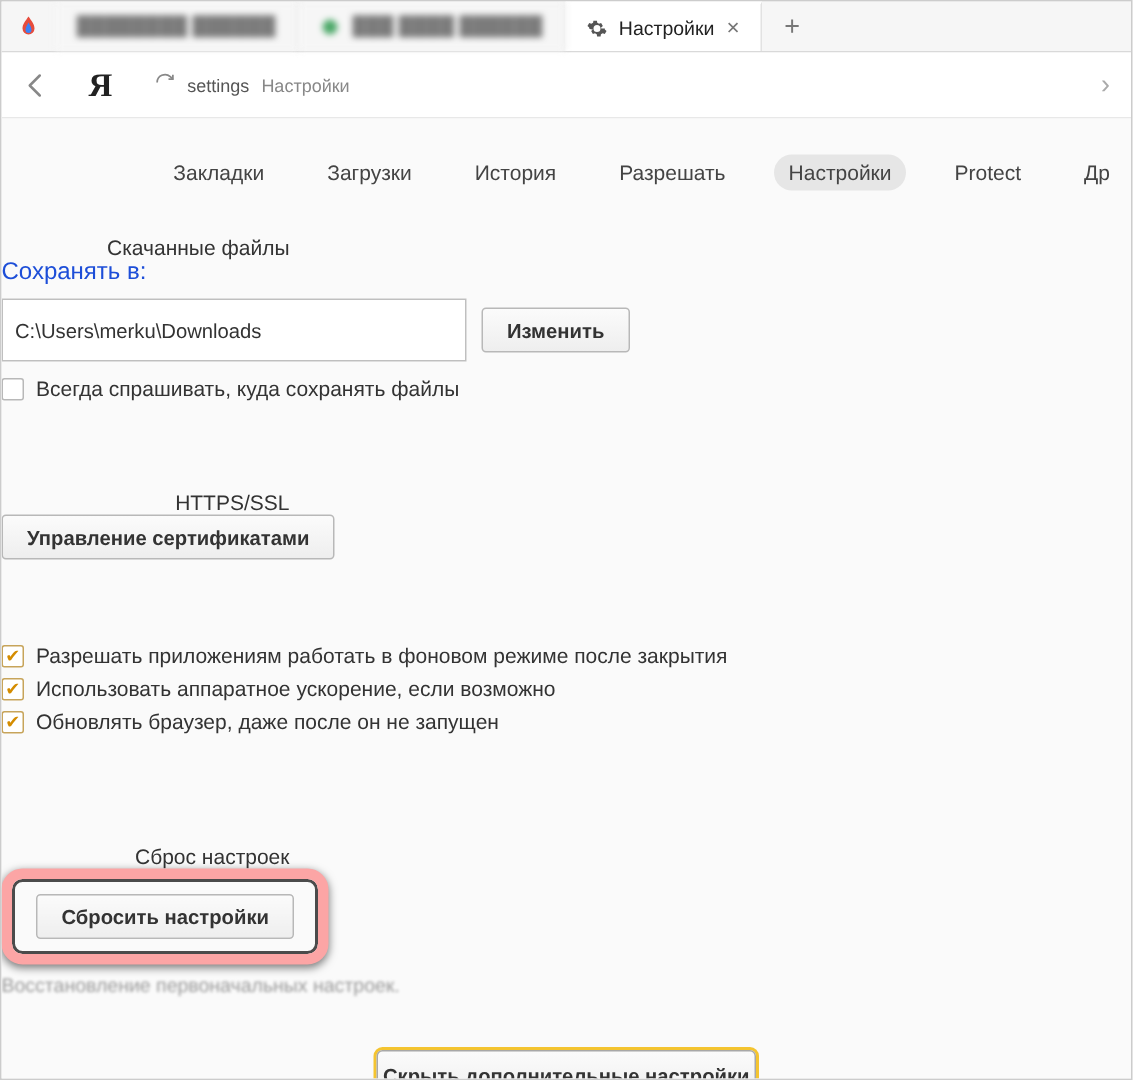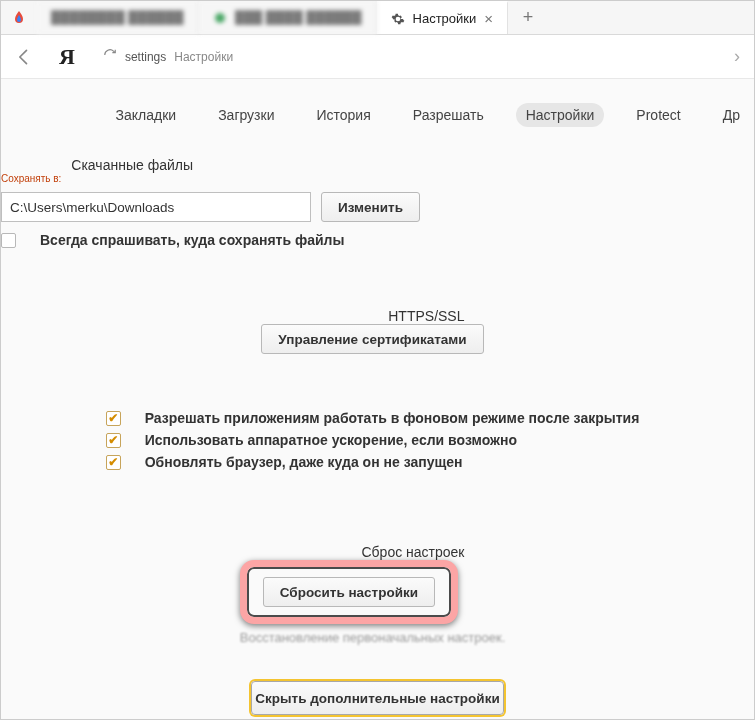--- a/index.html
+++ b/index.html
@@ -121,28 +121,28 @@
     padding-right: 18px;
     padding-top: 4px;
     font-size: 14px;
     color: #333;
   }
   .section .controls {
     flex: 1;
     padding-right: 10px;
   }
   .subtext {
-    font-size: 10px;
-    color: #c2410c;
+    font-size: 16px;
+    color: #1d4ed8;
     margin-bottom: 8px;
   }
   .row { display: flex; align-items: center; gap: 10px; margin-bottom: 10px; }
   input[type="text"].path {
     width: 310px;
-    height: 30px;
+    height: 42px;
     padding: 0 8px;
     font-size: 13.5px;
     border: 1px solid #bfbfbf;
     background: #fff;
     color: #333;
   }
   .btn {
     display: inline-flex;
     align-items: center;
     justify-content: center;
@@ -152,25 +152,24 @@
     color: #333;
     background: linear-gradient(#fbfbfb, #eeeeee);
     border: 1px solid #b8b8b8;
     border-radius: 3px;
     cursor: pointer;
     font-weight: bold;
   }
   .checkbox-row {
     display: flex;
     align-items: center;
-    gap: 24px;
+    gap: 8px;
     margin: 6px 0;
     font-size: 14px;
     color: #333;
-    font-weight: bold;
   }
   .cbox {
     width: 15px; height: 15px;
     border: 1px solid #b8b8b8;
     border-radius: 2px;
     display: inline-flex; align-items: center; justify-content: center;
     background: #fff;
     font-size: 12px;
     line-height: 1;
   }
@@ -194,21 +193,21 @@
     justify-content: center;
     padding: 28px 0 0 0;
   }
   .btn.outlined-yellow {
     border: 1px solid #a8a8a8;
     box-shadow: 0 0 0 2px #f4c430;
     border-radius: 4px;
     padding: 0 3px;
     height: 34px;
   }
-  .gap-large { margin-top: 34px; align-items: center; }
+  .gap-large { margin-top: 34px; }
 </style>
 </head>
 <body>
 
 <div class="tab-strip">
   <div class="window-icon">
     <svg width="16" height="16" viewBox="0 0 16 16">
       <path d="M8 1 C10 4 12 6 12 9 A4 4 0 0 1 4 9 C4 6 6 4 8 1 Z" fill="#e74c3c"></path>
       <path d="M8 5 C9 7 10 8 10 10 A2 2 0 0 1 6 10 C6 8 7 7 8 5 Z" fill="#3b82f6"></path>
     </svg>
@@ -299,21 +298,21 @@
       <div class="checkbox-row">
         <span class="cbox checked">✔</span>
         <span>Разрешать приложениям работать в фоновом режиме после закрытия</span>
       </div>
       <div class="checkbox-row">
         <span class="cbox checked">✔</span>
         <span>Использовать аппаратное ускорение, если возможно</span>
       </div>
       <div class="checkbox-row">
         <span class="cbox checked">✔</span>
-        <span>Обновлять браузер, даже куда он не запущен</span>
+        <span>Обновлять браузер, даже после он не запущен</span>
       </div>
     </div>
   </div>
 
   <div class="section gap-large">
     <div class="label" style="padding-top:18px">Сброс настроек</div>
     <div class="controls">
       <div class="highlight-frame">
         <button class="btn">Сбросить настройки</button>
       </div>

